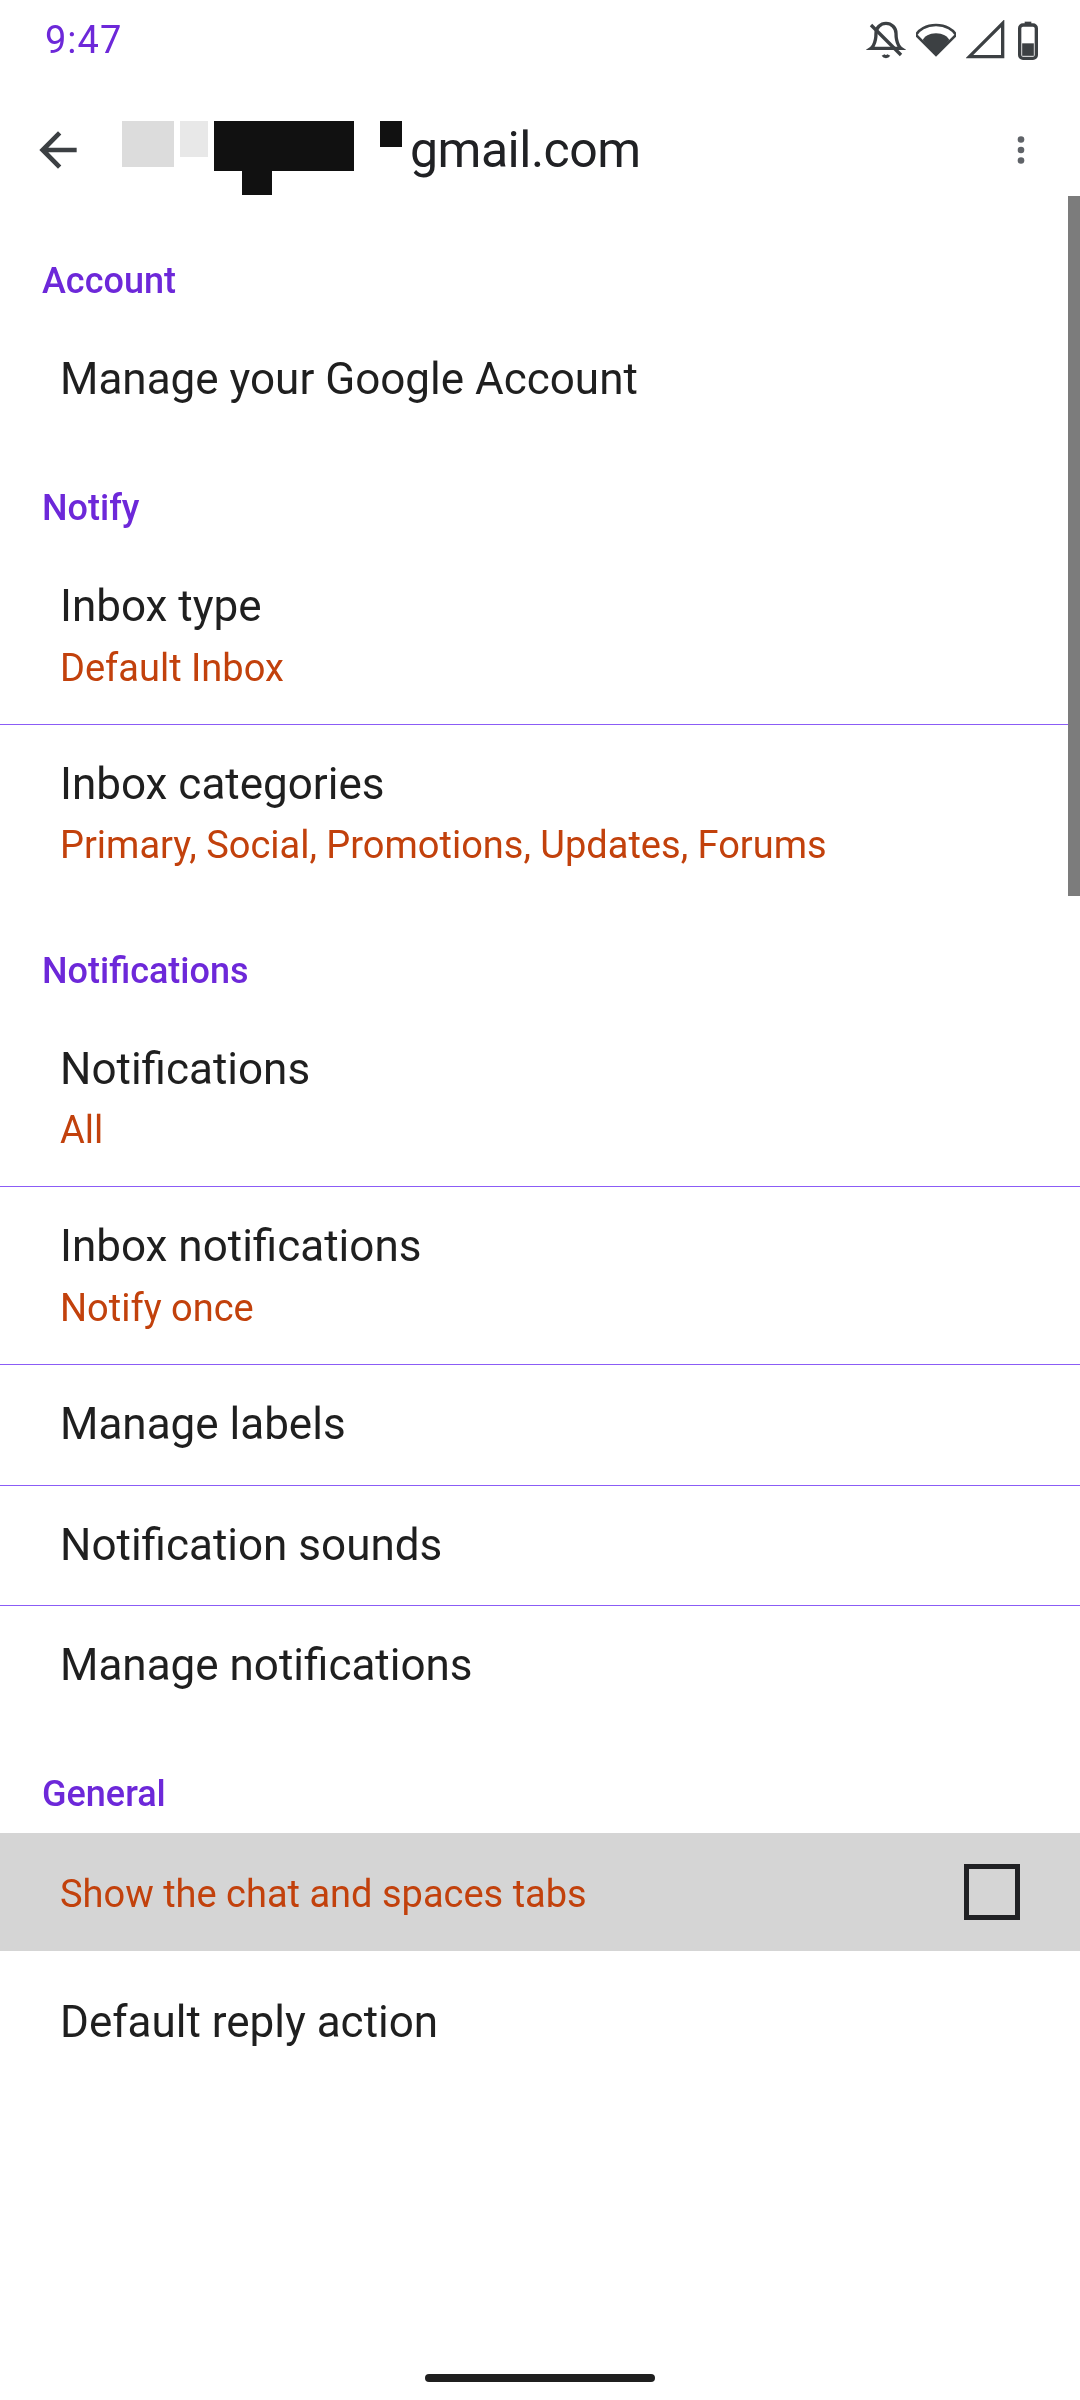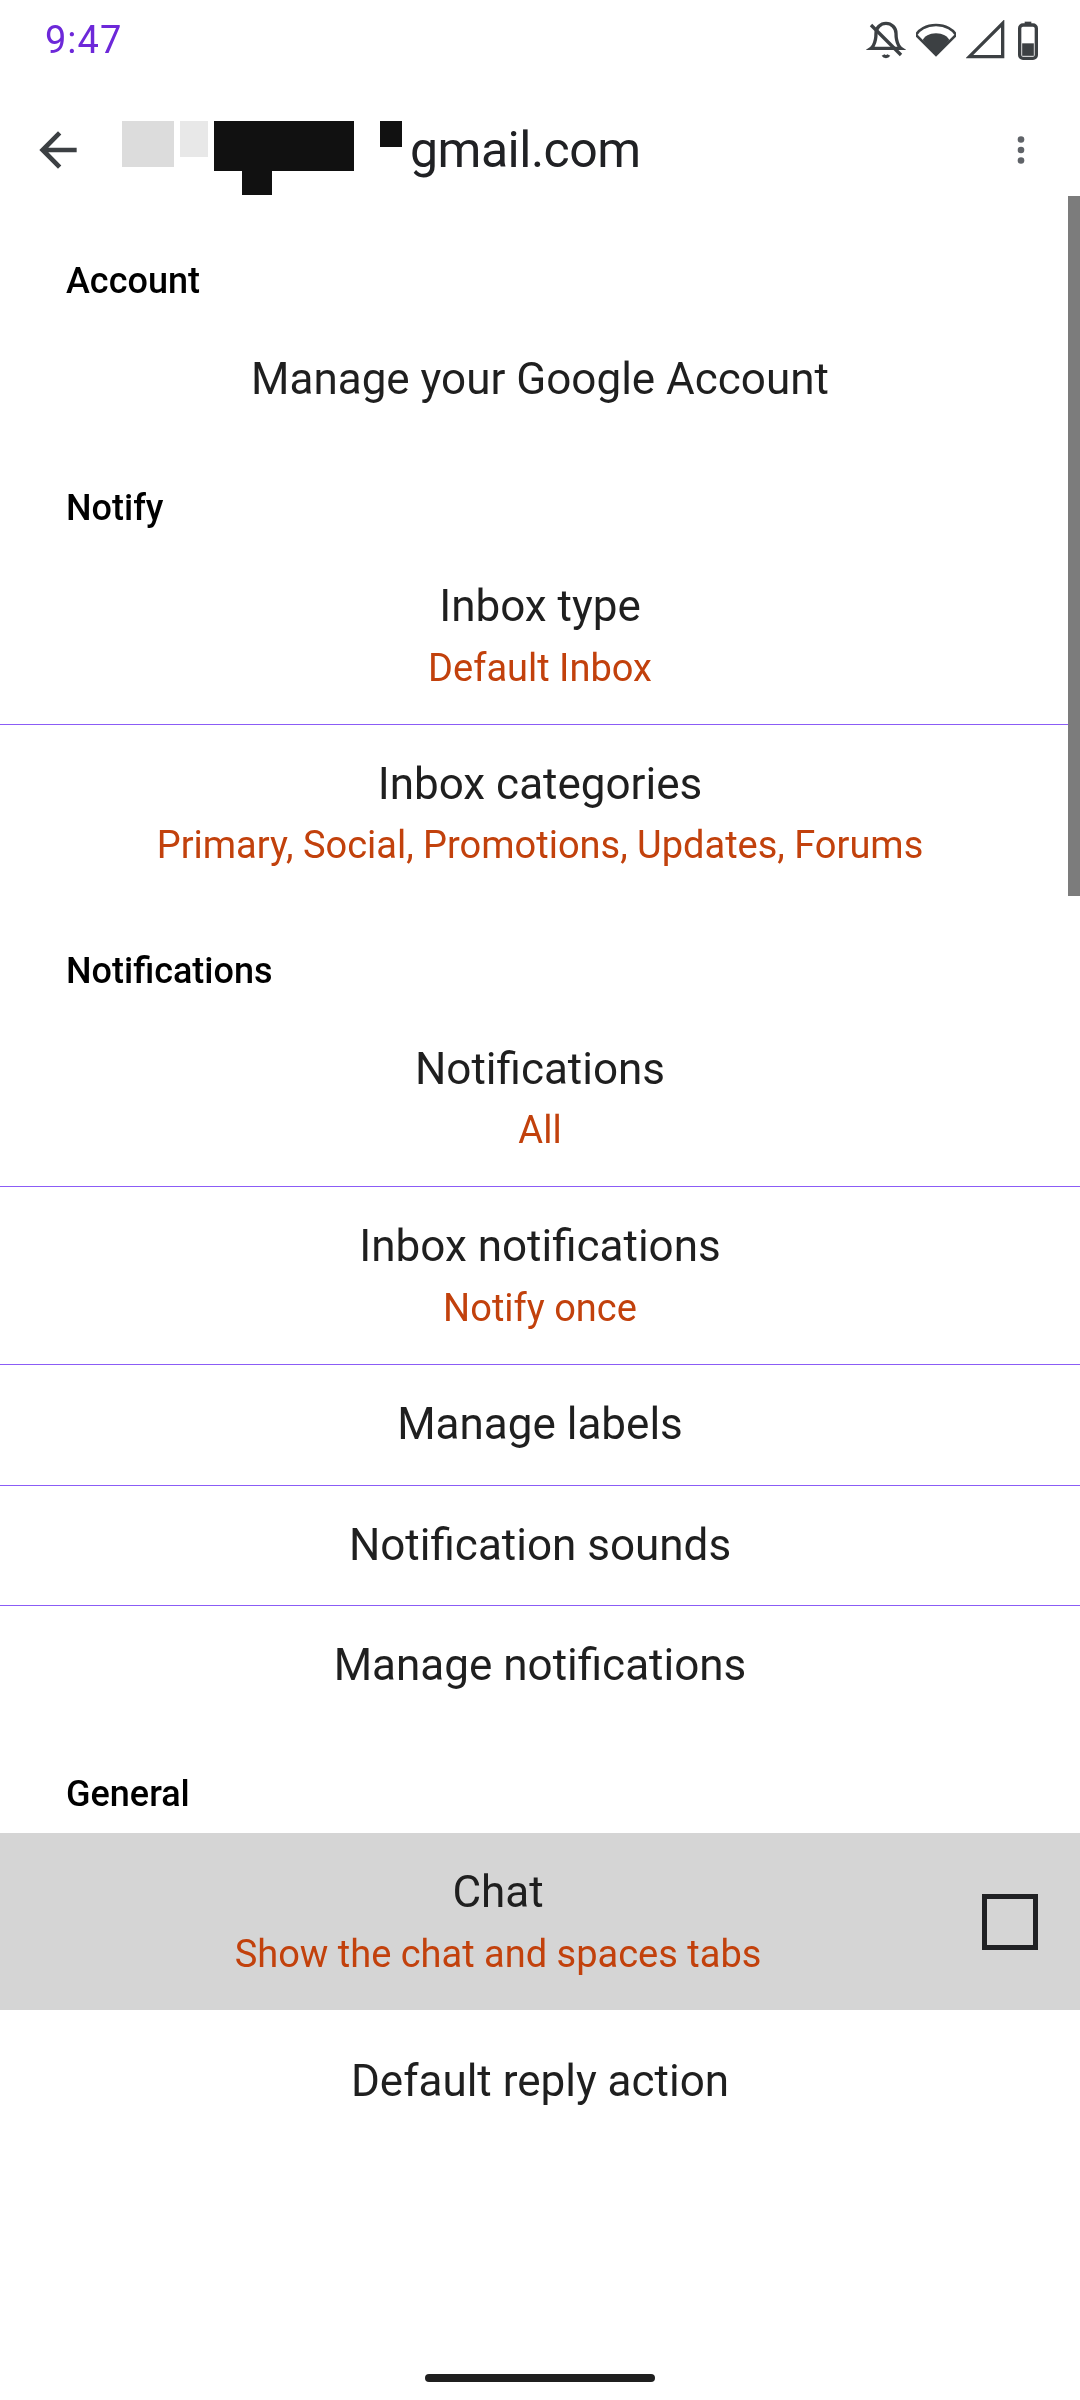--- a/index.html
+++ b/index.html
@@ -14,23 +14,23 @@
   
   .app-bar { height: 140px; display: flex; align-items: center; padding: 0 24px 0 18px; gap: 24px; }
   .back-btn { width: 80px; height: 80px; display: flex; align-items: center; justify-content: center; border: none; background: none; cursor: pointer; }
   .app-title-wrap { flex: 1; display: flex; align-items: flex-start; gap: 2px; min-width: 0; }
   .redact-block { display: inline-block; }
   .app-title-text { font-size: 50px; color: #202124; font-weight: 400; letter-spacing: -0.5px; }
   .more-btn { width: 70px; height: 70px; display: flex; align-items: center; justify-content: center; border: none; background: none; cursor: pointer; }
 
   
   .content { position: relative; }
-  .section-header { padding: 40px 66px 18px; font-size: 36px; font-weight: 500; color: #000000; }
+  .section-header { padding: 40px 42px 18px; font-size: 36px; font-weight: 500; color: #6d28d9; }
   .section-header.tight { padding-top: 48px; }
-  .row { padding: 30px 42px; border-bottom: 0; text-align: center; }
+  .row { padding: 30px 60px; border-bottom: 0; }
   .row.with-line { border-bottom: 1px solid #8b5cf6; }
   .row .title { font-size: 44px; color: #1f1f1f; font-weight: 400; line-height: 1.35; }
   .row .sub { font-size: 38px; color: #c2410c; margin-top: 6px; line-height: 1.35; }
   .row.single .title { font-size: 44px; }
   .row.highlighted { background: #d5d5d5; }
   .row-flex { display: flex; align-items: center; justify-content: space-between; gap: 28px; }
   .row-flex .text-col { flex: 1; min-width: 0; }
   .checkbox { width: 56px; height: 56px; border: 5px solid #202124; background: transparent; flex-shrink: 0; }
 
   
@@ -132,21 +132,20 @@
   <div class="row with-line single">
     <div class="title">Notification sounds</div>
   </div>
   <div class="row single">
     <div class="title">Manage notifications</div>
   </div>
 
   <div class="section-header tight">General</div>
   <div class="row highlighted row-flex">
     <div class="text-col">
-      <div class="title">Chat</div>
       <div class="sub">Show the chat and spaces tabs</div>
     </div>
     <div class="checkbox"></div>
   </div>
   <div class="row single partial" style="padding-top:42px;">
     <div class="title">Default reply action</div>
   </div>
 
 </div>
 

